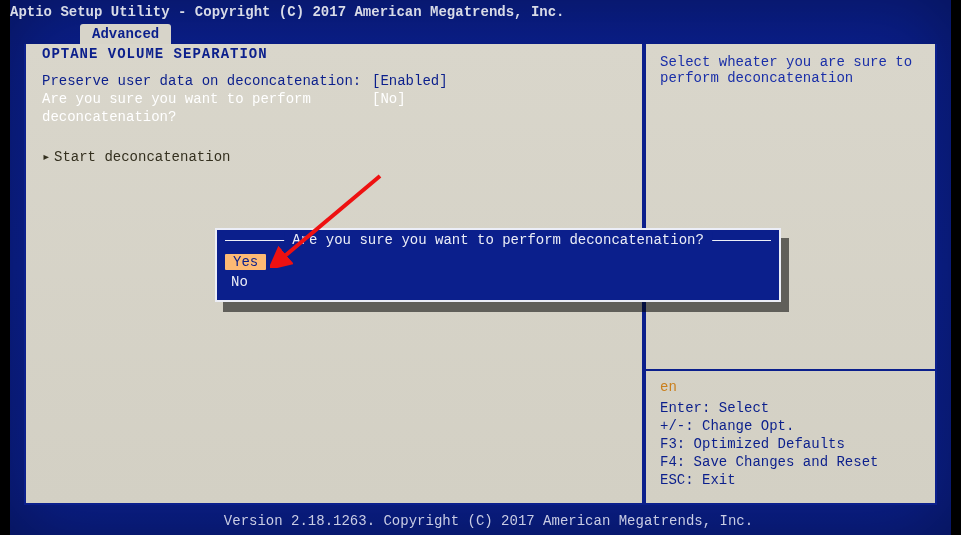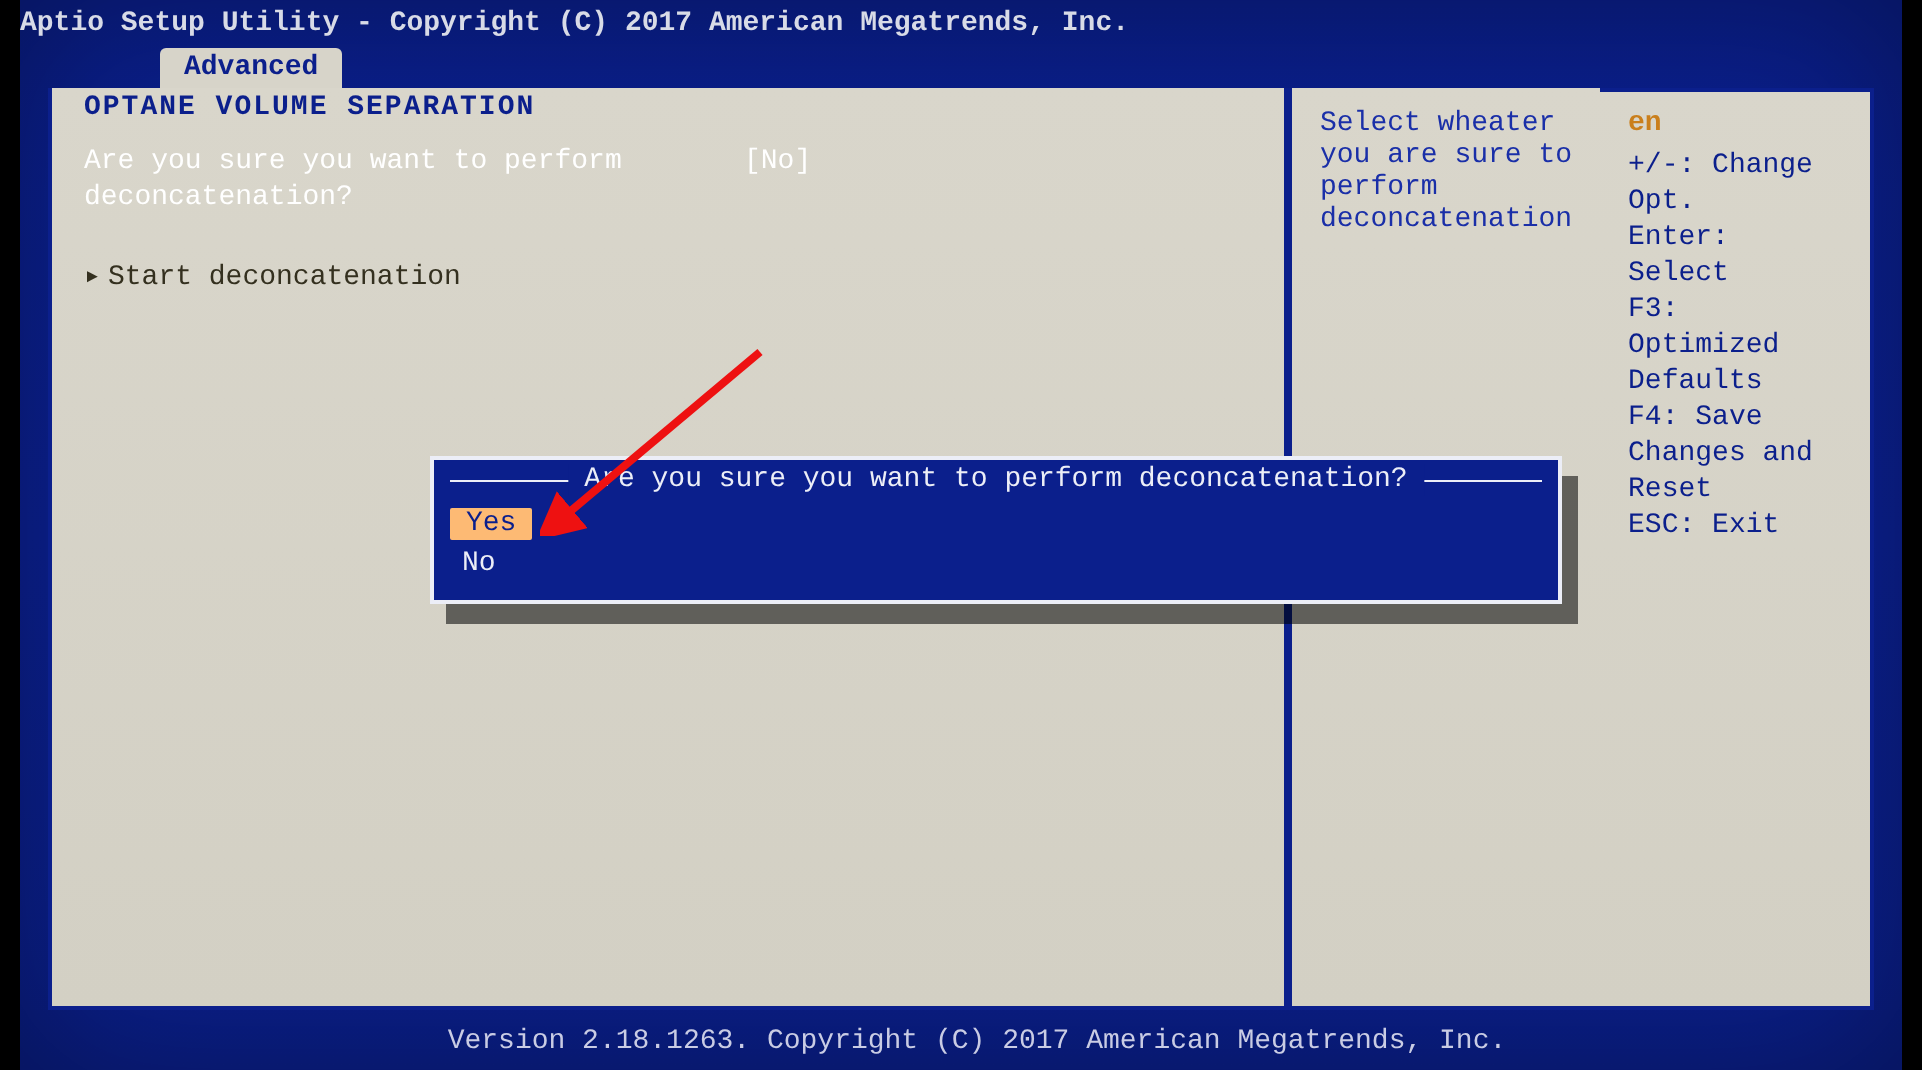--- a/index.html
+++ b/index.html
@@ -48,21 +48,21 @@
     color: #0b1f8c;
     border: 2px solid #0b1f8c;
     border-top: none;
   }
   .panel.left {
     flex: 0 0 620px;
   }
   .panel.right {
     flex: 1;
     display: flex;
-    flex-direction: row;
+    flex-direction: column;
     justify-content: flex-end;
   }
   
   .pad { padding: 2px 16px; }
   
   .section-title {
     color: #0b1f8c;
     font-weight: bold;
     margin-bottom: 10px;
     letter-spacing: 1px;
@@ -94,21 +94,20 @@
   }
   .help-bottom {
     border-top: 2px solid #0b1f8c;
     color: #1a2fa8;
     padding: 8px 14px 14px;
   }
   .help-bottom .screen-token {
     color: #ca7f1c;
     display: inline-block;
     margin-bottom: 4px;
-    font-weight: bold;
   }
   .kb { color: #0b1f8c; display: block; line-height: 18px; }
   
   .footer {
     position: absolute;
     left: 16px; right: 0; bottom: 6px;
     text-align: center;
     color: #c9cce4;
   }
   
@@ -170,38 +169,42 @@
 
   <div class="tabstrip">
     <span class="tab">Advanced</span>
   </div>
 
   <div class="panels">
     <div class="panel left">
       <div class="pad">
         <div class="section-title">OPTANE VOLUME SEPARATION</div>
 
+        <div class="row blue">
+          <span class="lbl">Preserve user data on deconcatenation:</span>
+          <span class="val">[Enabled]</span>
+        </div>
 
         <div class="row hl-row">
           <span class="lbl">Are you sure you want to perform deconcatenation?</span>
           <span class="val">[No]</span>
         </div>
 
         <div class="menu-item">
           <span class="menu-marker">▸</span><span>Start deconcatenation</span>
         </div>
       </div>
     </div>
 
     <div class="panel right">
       <div class="help-top">Select wheater you are sure to perform deconcatenation</div>
       <div class="help-bottom">
         <span class="screen-token">en</span>
+        <span class="kb">Enter: Select</span>
         <span class="kb">+/-: Change Opt.</span>
-        <span class="kb">Enter: Select</span>
         <span class="kb">F3: Optimized Defaults</span>
         <span class="kb">F4: Save Changes and Reset</span>
         <span class="kb">ESC: Exit</span>
       </div>
     </div>
   </div>
 
   <div class="footer">Version 2.18.1263. Copyright (C) 2017 American Megatrends, Inc.</div>
 
   <div class="popup">

